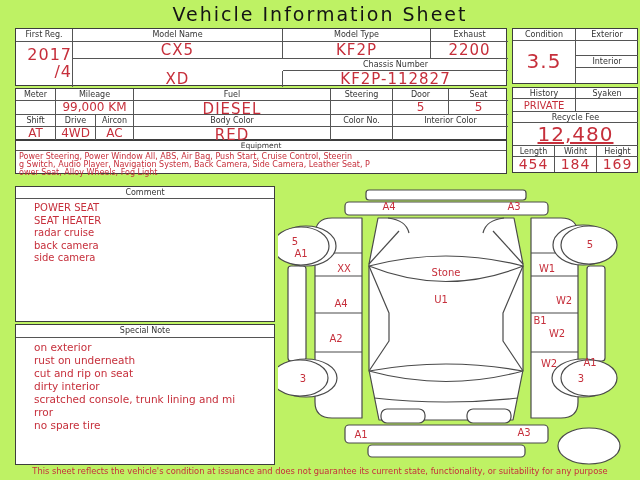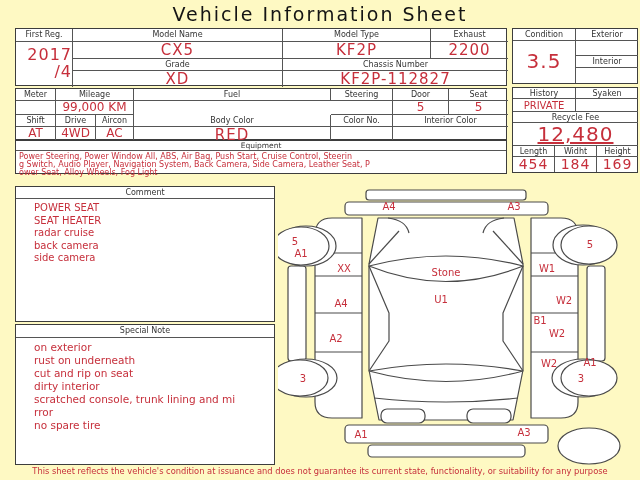--- a/index.html
+++ b/index.html
@@ -1,18 +1,18 @@
 <!DOCTYPE html>
 <html><head>
 <meta charset="utf-8">
 <style>
   :root{ --red:#c62f3b; --line:#555; --dark:#3d3d3d; }
   html,body{margin:0;padding:0;}
   body{width:640px;height:480px;background:#fff;font-family:"DejaVu Sans",sans-serif;}
-  .sheet{position:relative;width:640px;height:480px;background:#fef9c3;overflow:hidden;}
+  .sheet{position:relative;width:640px;height:480px;background:#bef264;overflow:hidden;}
   .abs{position:absolute;box-sizing:border-box;}
   .box{border:1px solid var(--dark);background:#fff;}
   .hdr{font-size:8px;color:#333;text-align:center;line-height:11px;overflow:hidden;white-space:nowrap;}
   .val{color:var(--red);text-align:center;overflow:hidden;white-space:nowrap;}
   .br{border-right:1px solid var(--line);}
   .bb{border-bottom:1px solid var(--line);}
   .v12{font-size:12px;line-height:13px;}
   .v14{font-size:14px;line-height:15px;letter-spacing:1px;}
   .v15{font-size:15px;line-height:16px;letter-spacing:1px;}
   .v16{font-size:20px;line-height:18px;letter-spacing:1px;text-decoration:underline;}
@@ -32,21 +32,20 @@
   <div class="title">Vehicle Information Sheet</div>
 
   <div class="abs box" style="left:15px;top:28px;width:492px;height:58px;">
     <div class="abs hdr br bb" style="left:0;top:0;width:57px;height:13px;">First Reg.</div>
     <div class="abs val br firstreg" style="left:0;top:13px;width:57px;height:45px;">
       <div>2017</div>
       <div>/4</div>
     </div>
     <div class="abs hdr br bb" style="left:57px;top:0;width:210px;height:13px;">Model Name</div>
     <div class="abs val v15 br bb" style="left:57px;top:13px;width:210px;height:17px;">CX5</div>
-    <div class="abs hdr br bb" style="left:57px;top:30px;width:210px;height:12px;">Grade</div>
     <div class="abs hdr br bb" style="left:267px;top:0;width:148px;height:13px;">Model Type</div>
     <div class="abs val v15 br" style="left:57px;top:42px;width:210px;height:16px;">XD</div>
     <div class="abs val v15 br bb" style="left:267px;top:13px;width:148px;height:17px;">KF2P</div>
     <div class="abs hdr bb" style="left:415px;top:0;width:77px;height:13px;">Exhaust</div>
     <div class="abs val v15 bb" style="left:415px;top:13px;width:77px;height:17px;">2200</div>
     <div class="abs hdr bb" style="left:267px;top:30px;width:225px;height:12px;">Chassis Number</div>
     <div class="abs val v15" style="left:267px;top:42px;width:225px;height:16px;">KF2P-112827</div>
   </div>
 
   <div class="abs box" style="left:512px;top:28px;width:126px;height:56px;">
@@ -61,20 +60,21 @@
   <div class="abs box" style="left:15px;top:88px;width:492px;height:52px;">
     <div class="abs hdr br bb" style="left:0;top:0;width:40px;height:12px;">Meter</div>
     <div class="abs hdr br bb" style="left:40px;top:0;width:78px;height:12px;">Mileage</div>
     <div class="abs hdr br bb" style="left:118px;top:0;width:197px;height:12px;">Fuel</div>
     <div class="abs hdr br bb" style="left:315px;top:0;width:62px;height:12px;">Steering</div>
     <div class="abs hdr br bb" style="left:377px;top:0;width:56px;height:12px;">Door</div>
     <div class="abs hdr bb" style="left:433px;top:0;width:59px;height:12px;">Seat</div>
 
     <div class="abs val v12 br bb" style="left:0;top:12px;width:40px;height:14px;"></div>
     <div class="abs val v12 br bb" style="left:40px;top:12px;width:78px;height:14px;">99,000 KM</div>
+    <div class="abs val v15 br bb" style="left:118px;top:12px;width:197px;height:14px;">DIESEL</div>
     <div class="abs val v12 br bb" style="left:315px;top:12px;width:62px;height:14px;"></div>
     <div class="abs val v12 br bb" style="left:377px;top:12px;width:56px;height:14px;">5</div>
     <div class="abs val v12 bb" style="left:433px;top:12px;width:59px;height:14px;">5</div>
 
     <div class="abs hdr br bb" style="left:0;top:26px;width:40px;height:12px;">Shift</div>
     <div class="abs hdr br bb" style="left:40px;top:26px;width:40px;height:12px;">Drive</div>
     <div class="abs hdr br bb" style="left:80px;top:26px;width:38px;height:12px;">Aircon</div>
     <div class="abs hdr br bb" style="left:118px;top:26px;width:197px;height:12px;">Body Color</div>
     <div class="abs hdr br bb" style="left:315px;top:26px;width:62px;height:12px;">Color No.</div>
     <div class="abs hdr bb" style="left:377px;top:26px;width:115px;height:12px;">Interior Color</div>

